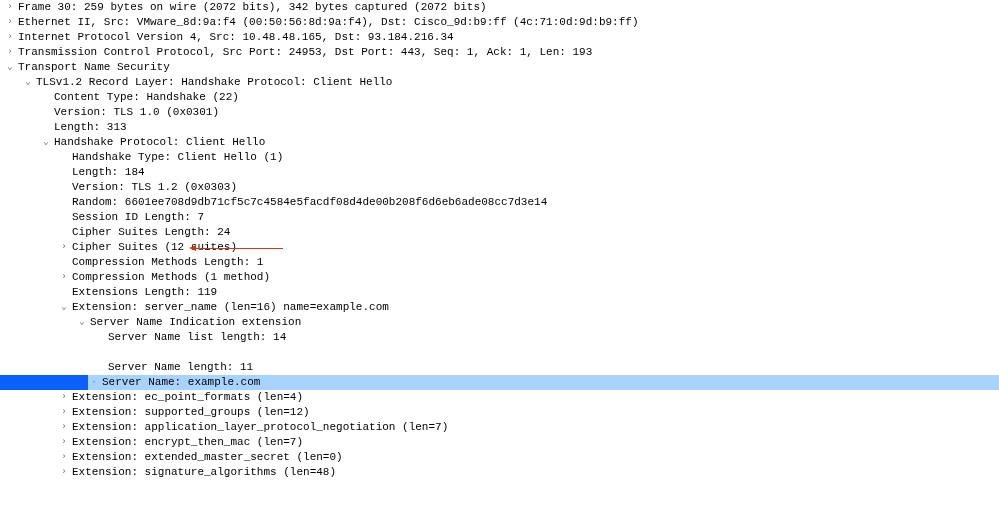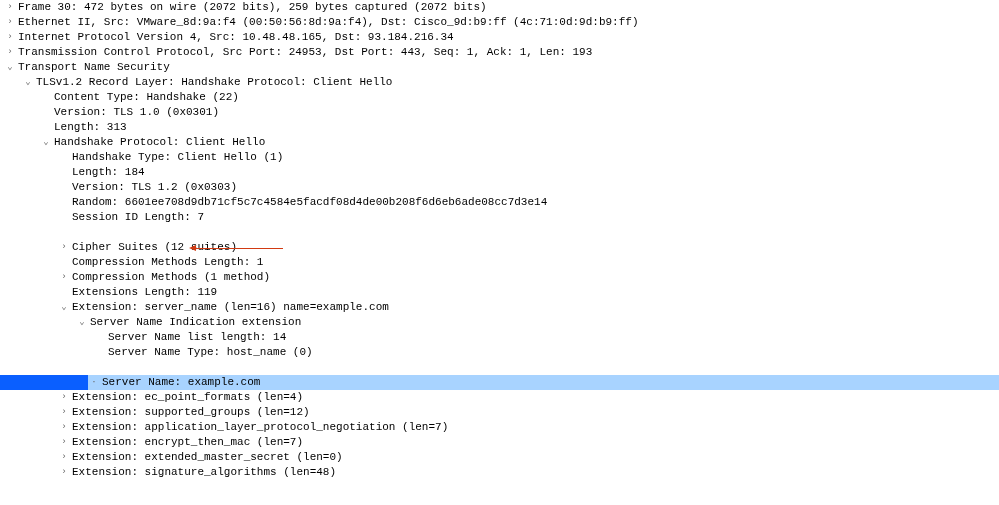--- a/index.html
+++ b/index.html
@@ -14,21 +14,21 @@
   .wrap{position:relative;width:999px;height:505px;overflow:hidden}
 </style>
 </head>
 <body>
 <div class="wrap">
 
 <div id="tree">
       <div class="row">
         <span class="ind" style="width: 4px;"></span>
         <span class="tw">›</span>
-        <span class="txt">Frame 30: 472 bytes on wire (2072 bits), 259 bytes captured (2072 bits)</span>
+        <span class="txt">Frame 30: 259 bytes on wire (2072 bits), 342 bytes captured (2072 bits)</span>
       </div>
       <div class="row">
         <span class="ind" style="width: 4px;"></span>
         <span class="tw">›</span>
         <span class="txt">Ethernet II, Src: VMware_8d:9a:f4 (00:50:56:8d:9a:f4), Dst: Cisco_9d:b9:ff (4c:71:0d:9d:b9:ff)</span>
       </div>
       <div class="row">
         <span class="ind" style="width: 4px;"></span>
         <span class="tw">›</span>
         <span class="txt">Internet Protocol Version 4, Src: 10.48.48.165, Dst: 93.184.216.34</span>
@@ -89,20 +89,21 @@
         <span class="txt">Random: 6601ee708d9db71cf5c7c4584e5facdf08d4de00b208f6d6eb6ade08cc7d3e14</span>
       </div>
       <div class="row">
         <span class="ind" style="width: 58px;"></span>
         <span class="tw blank">·</span>
         <span class="txt">Session ID Length: 7</span>
       </div>
       <div class="row">
         <span class="ind" style="width: 58px;"></span>
         <span class="tw blank">·</span>
+        <span class="txt">Cipher Suites Length: 24</span>
       </div>
       <div class="row">
         <span class="ind" style="width: 58px;"></span>
         <span class="tw">›</span>
         <span class="txt">Cipher Suites (12 suites)</span>
       </div>
       <div class="row">
         <span class="ind" style="width: 58px;"></span>
         <span class="tw blank">·</span>
         <span class="txt">Compression Methods Length: 1</span>
@@ -128,25 +129,25 @@
         <span class="txt">Server Name Indication extension</span>
       </div>
       <div class="row">
         <span class="ind" style="width: 94px;"></span>
         <span class="tw blank">·</span>
         <span class="txt">Server Name list length: 14</span>
       </div>
       <div class="row">
         <span class="ind" style="width: 94px;"></span>
         <span class="tw blank">·</span>
-        <span class="txt">Server Name Type: host_name (0)</span>
       </div>
       <div class="row">
         <span class="ind" style="width: 94px;"></span>
         <span class="tw blank">·</span>
+        <span class="txt">Server Name length: 11</span>
       </div>
       <div class="row sel" style="position: relative;">
         <span style="display: inline-block; height: 15px; background: rgb(10, 95, 255); width: 88px;"></span>
         <span class="tw blank" style="color: rgb(102, 102, 102);">·</span>
         <span class="txt">Server Name: example.com</span>
       </div>
       <div class="row">
         <span class="ind" style="width: 58px;"></span>
         <span class="tw">›</span>
         <span class="txt">Extension: ec_point_formats (len=4)</span>

